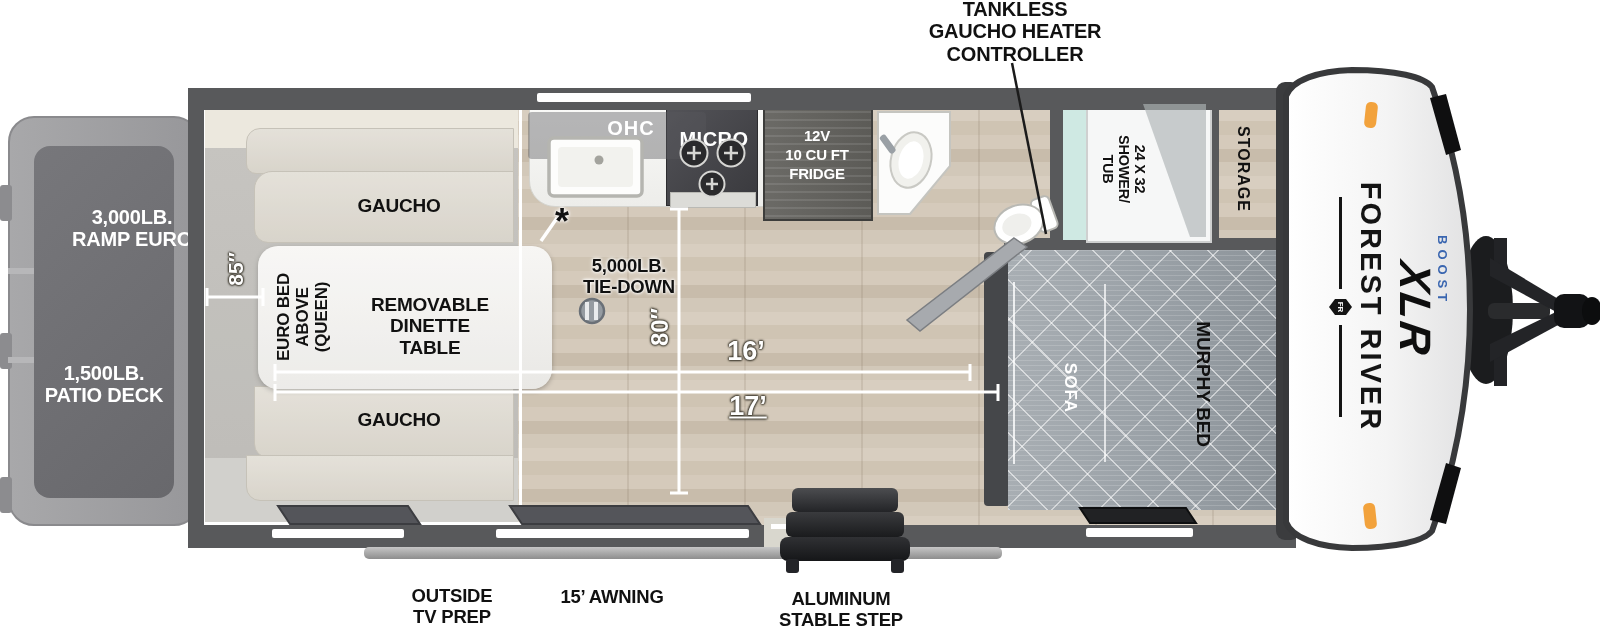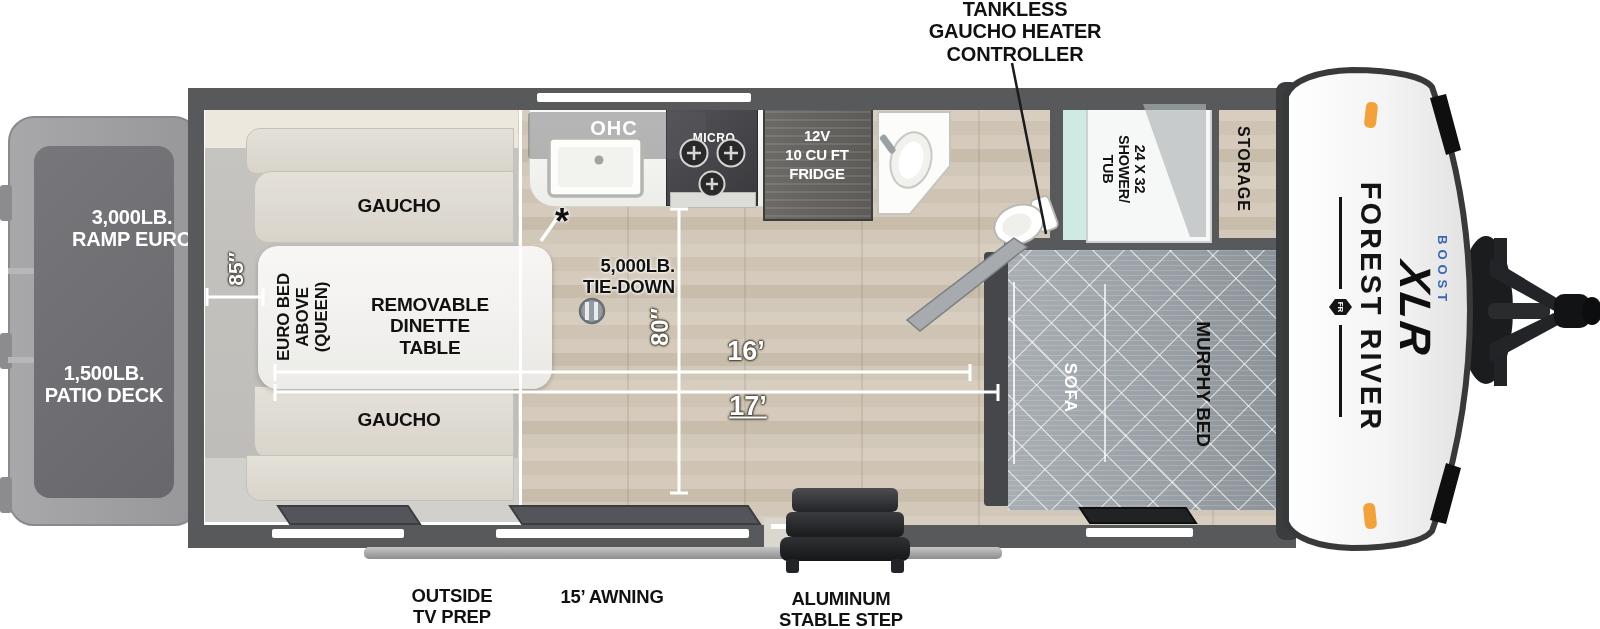--- a/index.html
+++ b/index.html
@@ -62,22 +62,22 @@
 
   <div class="abs" style="left:258px;top:246px;width:294px;height:143px;background:linear-gradient(180deg,#f7f6f4,#e9e8e5);border-radius:20px;box-shadow:0 2px 5px rgba(0,0,0,.25);"></div>
 
   <div class="abs" style="left:202px;top:103px;width:314px;height:416px;background:rgba(255,255,255,.15);border:3px solid #fff;"></div>
 
   <div class="abs" style="left:540px;top:100px;width:214px;height:14px;background:#454547;border-radius:0 0 6px 6px;"></div>
   <div class="abs" style="left:529px;top:104px;width:237px;height:101px;background:linear-gradient(180deg,#fafaf8,#ededea);border-radius:4px 0 0 26px;border:1px solid #d4d4cf;"></div>
   <div class="abs" style="left:666px;top:94px;width:90px;height:110px;background:linear-gradient(135deg,#55555a,#39393d);border:1px solid #2c2c2f;"></div>
   <div class="abs" style="left:670px;top:192px;width:84px;height:14px;background:#dcdcd8;border:1px solid #b9b9b4;"></div>
   <div class="abs" style="left:528px;top:112px;width:178px;height:47px;background:rgba(88,88,92,.42);border-radius:4px;"></div>
-  <div class="lbl white" style="left:614px;top:128px;font-size:20px;letter-spacing:1px;">OHC</div>
-  <div class="lbl white" style="left:714px;top:139px;font-size:12px;letter-spacing:.5px;">MICRO</div>
+  <div class="lbl white" style="left:631px;top:128px;font-size:20px;letter-spacing:1px;">OHC</div>
+  <div class="lbl white" style="left:714px;top:139px;font-size:20px;letter-spacing:.5px;">MICRO</div>
 
   <div class="abs fridge-tex" style="left:763px;top:93px;width:106px;height:124px;border:2px solid #3d3d3b;"></div>
   <div class="lbl white" style="left:817px;top:155px;font-size:15px;line-height:1.25;">
     <div>12V</div>
       <div>10 CU FT</div>
       <div>FRIDGE</div>
   </div>
 
   <div class="abs" style="left:1004px;top:238px;width:292px;height:16px;background:#58595b;"></div>
   <div class="abs wall" style="left:1050px;top:94px;width:13px;height:148px;"></div>
@@ -166,21 +166,21 @@
   <div class="lbl rotN90" style="left:303px;top:317px;font-size:17px;transform:translate(-50%,-50%) rotate(-90deg);">
     <div>EURO BED</div>
       <div>ABOVE</div>
       <div>(QUEEN)</div>
   </div>
   <div class="lbl" style="left:430px;top:326px;font-size:19px;">
     <div>REMOVABLE</div>
       <div>DINETTE</div>
       <div>TABLE</div>
   </div>
-  <div class="lbl halo" style="left:629px;top:277px;font-size:18.5px;text-align:right;">
+  <div class="lbl halo" style="left:629px;top:277px;font-size:18.5px;">
     <div>5,000LB.</div>
       <div>TIE-DOWN</div>
   </div>
   <div class="lbl halo" style="left:562px;top:222px;font-size:36px;">*</div>
 
   <div class="dimtxt rotN90" style="left:236px;top:269px;font-size:21px;transform:translate(-50%,-50%) rotate(-90deg);">85″</div>
   <div class="dimtxt rotN90" style="left:660px;top:327px;font-size:24px;transform:translate(-50%,-50%) rotate(-90deg);">80″</div>
   <div class="dimtxt" style="left:746px;top:351px;font-size:27px;">16’</div>
   <div class="dimtxt" style="left:748px;top:406px;font-size:27px;text-decoration:underline;">17’</div>
 

